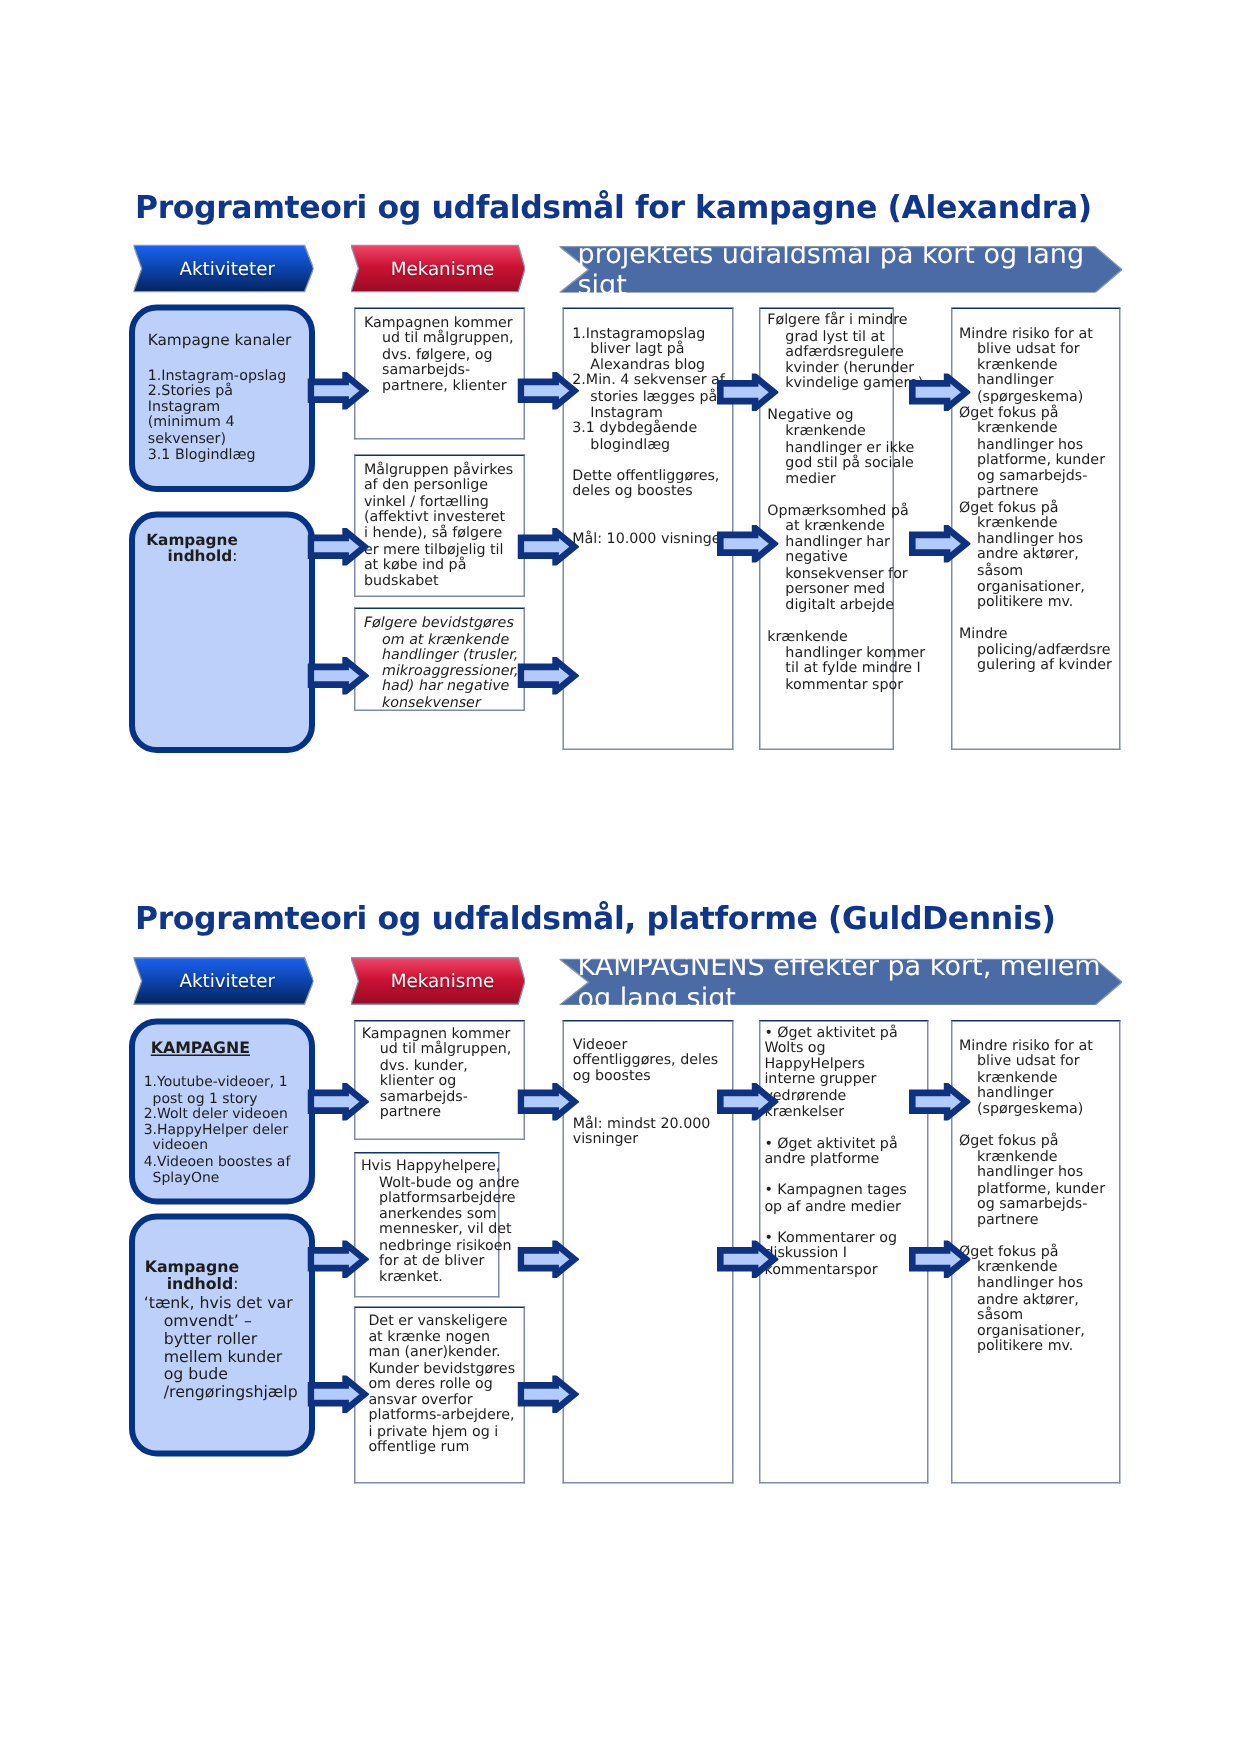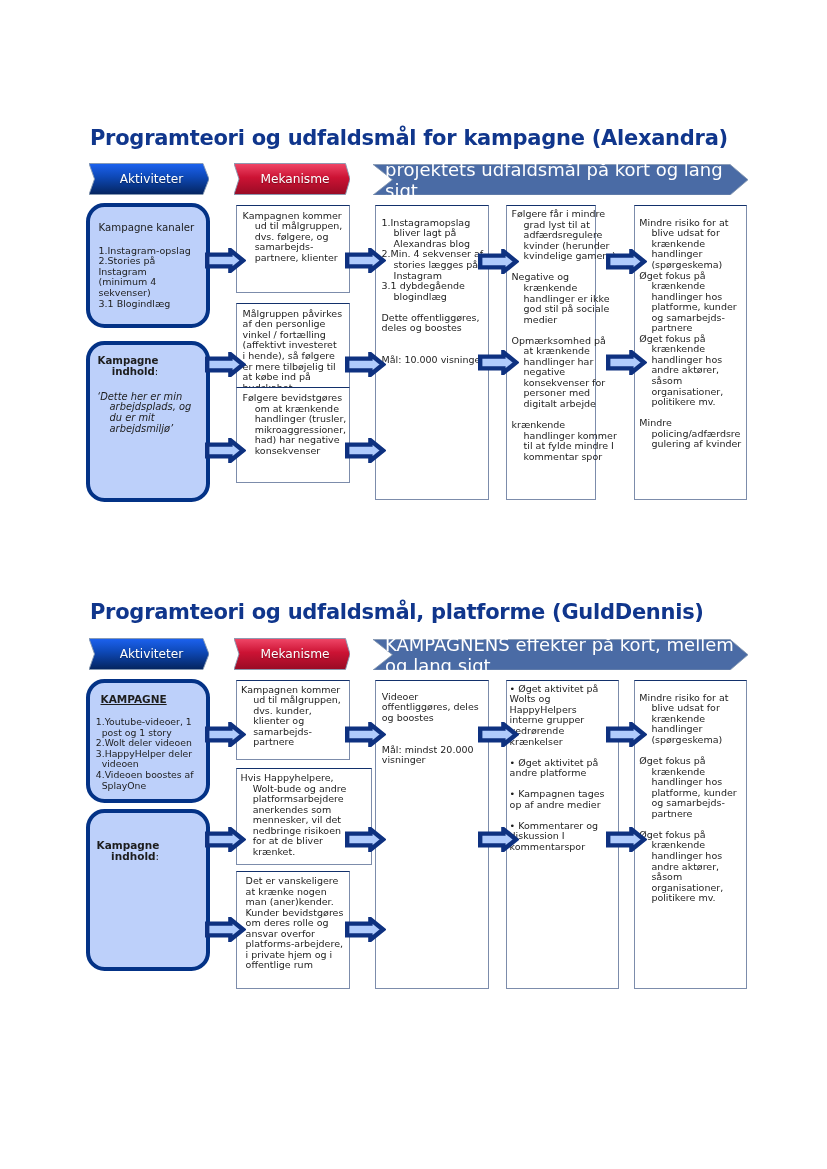--- a/index.html
+++ b/index.html
@@ -69,44 +69,40 @@
       <div class="rb-txt rb-body" style="left:9px;top:39px;font-size:9.5px;line-height:10.62px;">1.Instagram-opslag
 2.Stories på
 Instagram
 (minimum 4
 sekvenser)
 3.1 Blogindlæg</div>
     </div>
     <div class="rbox" style="left:85.5px;top:340.5px;width:124px;height:161px;">
       <div class="rb-txt rb-head" style="left:8px;top:11.5px;font-weight:bold;"><span>Kampagne
     indhold</span><span style="font-weight:normal;">:</span></div>
-      <div class="rb-txt rb-body rb-italic" style="left:7.5px;top:47.3px;">‘Dette her er min
-    arbejdsplads, og
-    du er mit
-    arbejdsmiljø’</div>
     </div>
 
     <div class="sbox" style="left:236px;top:204.5px;width:113.5px;height:88px;">
       <div class="sb-txt" style="left:5.6px;top:5.3px;">Kampagnen kommer
     ud til målgruppen,
     dvs. følgere, og
     samarbejds-
     partnere, klienter</div>
     </div>
     <div class="sbox" style="left:236px;top:302.5px;width:113.5px;height:95px;">
       <div class="sb-txt" style="left:5.6px;top:5.3px;">Målgruppen påvirkes
 af den personlige
 vinkel / fortælling
 (affektivt investeret
 i hende), så følgere
 er mere tilbøjelig til
 at købe ind på
 budskabet</div>
     </div>
-    <div class="sbox" style="left:236px;top:387px;width:113.5px;height:96px;">
+    <div class="sbox" style="left:236px;top:405px;width:113.5px;height:69px;font-style:italic;">
       <div class="sb-txt" style="left:5.6px;top:5.3px;">Følgere bevidstgøres
     om at krænkende
     handlinger (trusler,
     mikroaggressioner,
     had) har negative
     konsekvenser</div>
     </div>
 
     <div class="sbox" style="left:375px;top:204.5px;width:113.5px;height:295.5px;">
       <div class="sb-txt" style="left:5.5px;top:12.3px;">1.Instagramopslag
@@ -271,31 +267,37 @@
   post og 1 story
 2.Wolt deler videoen
 3.HappyHelper deler
   videoen
 4.Videoen boostes af
   SplayOne</div>
     </div>
     <div class="rbox" style="left:85.5px;top:808.5px;width:124px;height:162px;">
       <div class="rb-txt rb-head" style="left:7px;top:27.5px;font-weight:bold;font-size:10.5px;line-height:10.7px;"><span>Kampagne
     indhold</span><span style="font-weight:normal;">:</span></div>
+      <div class="rb-txt rb-body" style="left:6.3px;top:51.5px;font-size:10.5px;line-height:11.85px;">‘tænk, hvis det var
+    omvendt’ –
+    bytter roller
+    mellem kunder
+    og bude
+    /rengøringshjælp</div>
     </div>
 
     <div class="sbox" style="left:236px;top:679.5px;width:113.5px;height:80.5px;">
       <div class="sb-txt" style="left:4.1px;top:4.1px;">Kampagnen kommer
     ud til målgruppen,
     dvs. kunder,
     klienter og
     samarbejds-
     partnere</div>
     </div>
-    <div class="sbox" style="left:236px;top:768px;width:136px;height:96.5px;">
+    <div class="sbox" style="left:236px;top:768px;width:97px;height:96.5px;">
       <div class="sb-txt" style="left:3.6px;top:4.1px;">Hvis Happyhelpere,
     Wolt-bude og andre
     platformsarbejdere
     anerkendes som
     mennesker, vil det
     nedbringe risikoen
     for at de bliver
     krænket.</div>
     </div>
     <div class="sbox" style="left:236px;top:871px;width:113.5px;height:117.5px;">

